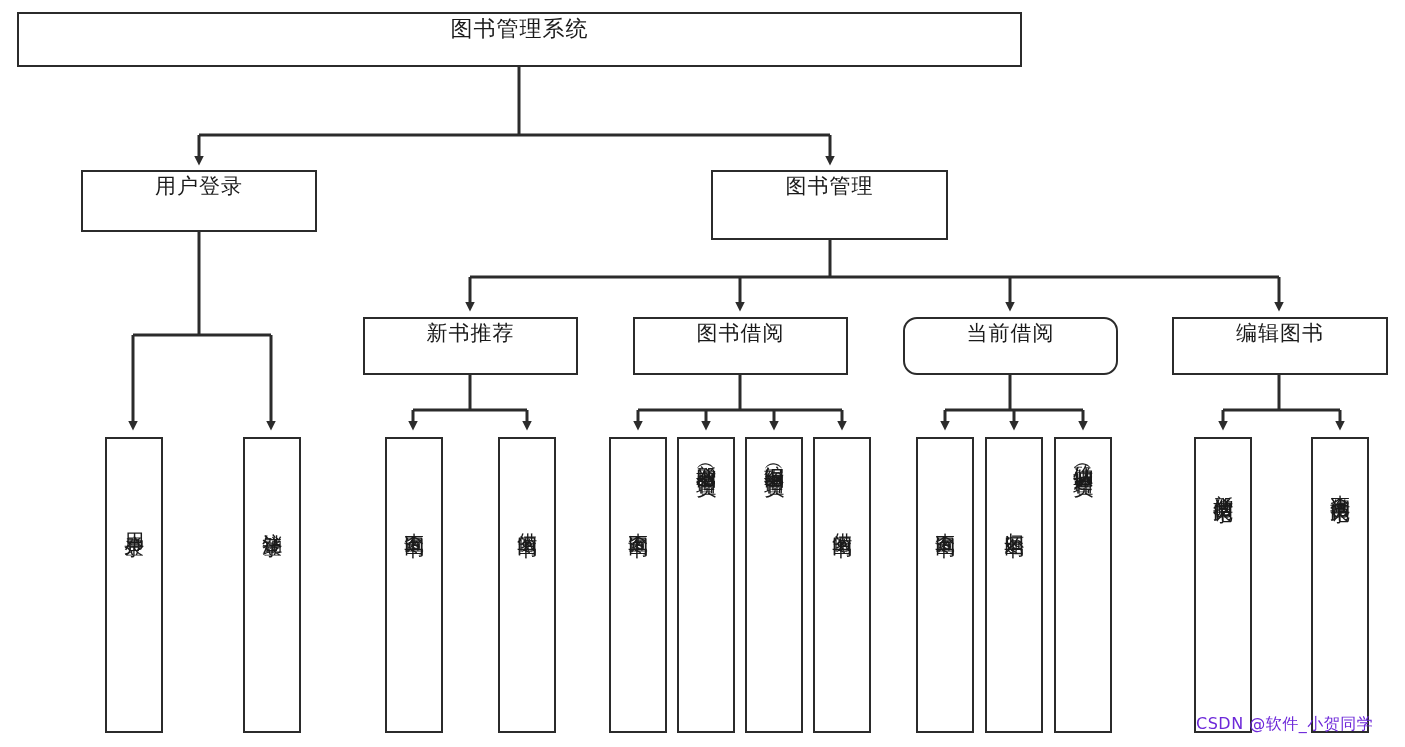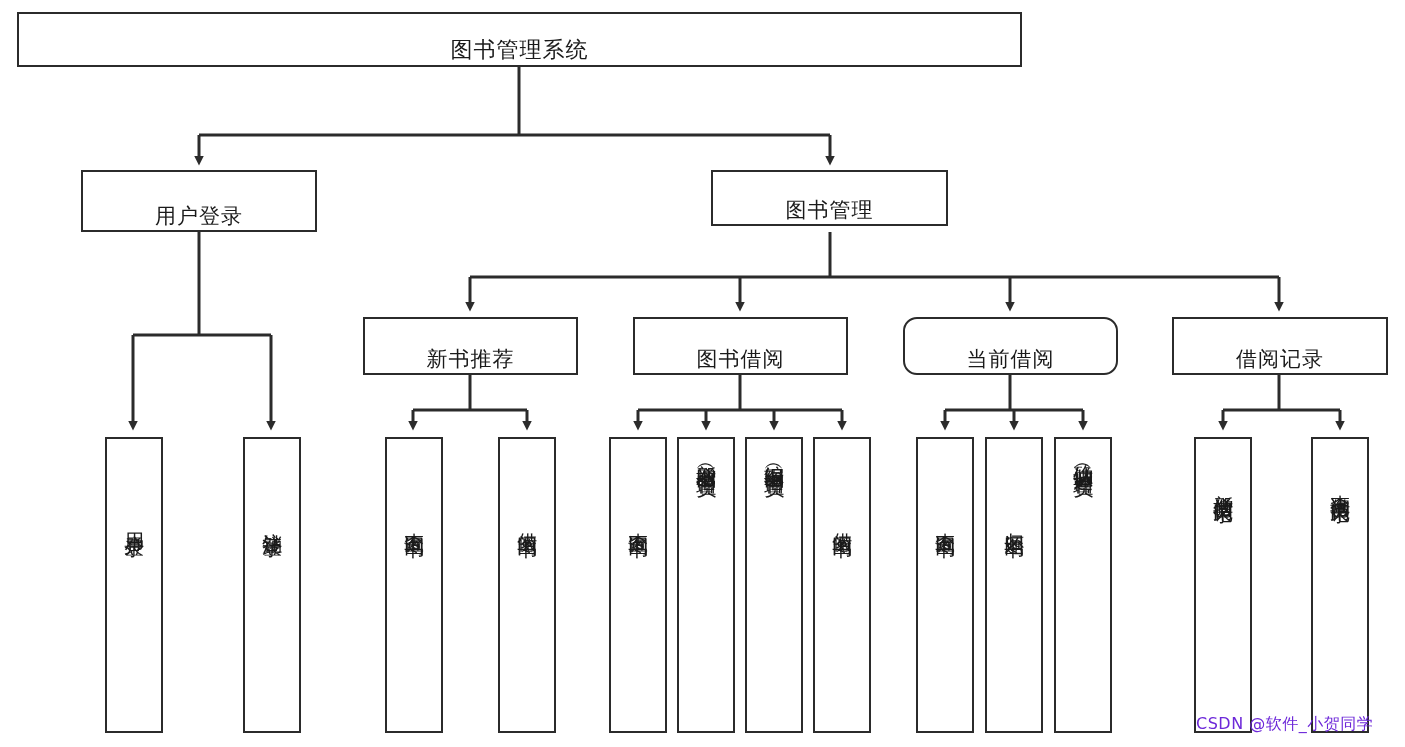--- a/index.html
+++ b/index.html
@@ -25,21 +25,21 @@
     width: 1405px;
     height: 747px;
     pointer-events: none;
   }
   .node {
     position: absolute;
     box-sizing: border-box;
     border: 2px solid #2b2b2b;
     background: #ffffff;
     display: flex;
-    align-items: flex-end;
+    align-items: flex-start;
     justify-content: center;
     color: #1a1a1a;
   }
   .node.horiz {
     font-size: 21px;
     letter-spacing: 1px;
   }
   .node.vert {
     align-items: flex-start;
     justify-content: center;
@@ -121,35 +121,35 @@
     </g>
   </svg>
 
   <div class="node horiz root" style="left:17px; top:12px; width:1005px; height:55px;">
     <span>图书管理系统</span>
   </div>
 
   <div class="node horiz" style="left:81px; top:170px; width:236px; height:62px;">
     <span>用户登录</span>
   </div>
-  <div class="node horiz" style="left:711px; top:170px; width:237px; height:56px;">
+  <div class="node horiz" style="left:711px; top:170px; width:237px; height:70px;">
     <span>图书管理</span>
   </div>
 
   <div class="node horiz" style="left:363px; top:317px; width:215px; height:58px;">
     <span>新书推荐</span>
   </div>
   <div class="node horiz" style="left:633px; top:317px; width:215px; height:58px;">
     <span>图书借阅</span>
   </div>
   <div class="node horiz" style="left:903px; top:317px; width:215px; height:58px;border-radius:14px;">
     <span>当前借阅</span>
   </div>
   <div class="node horiz" style="left:1172px; top:317px; width:216px; height:58px;">
-    <span>借阅记录</span>
+    <span>编辑图书</span>
   </div>
 
   <div class="node vert" style="left:105px; top:437px; width:58px; height:296px; padding-top:78px;">
     <span class="vtext">用户登录</span>
   </div>
   <div class="node vert" style="left:243px; top:437px; width:58px; height:296px; padding-top:78px;">
     <span class="vtext">注销登录</span>
   </div>
 
   <div class="node vert" style="left:385px; top:437px; width:58px; height:296px; padding-top:78px;">

